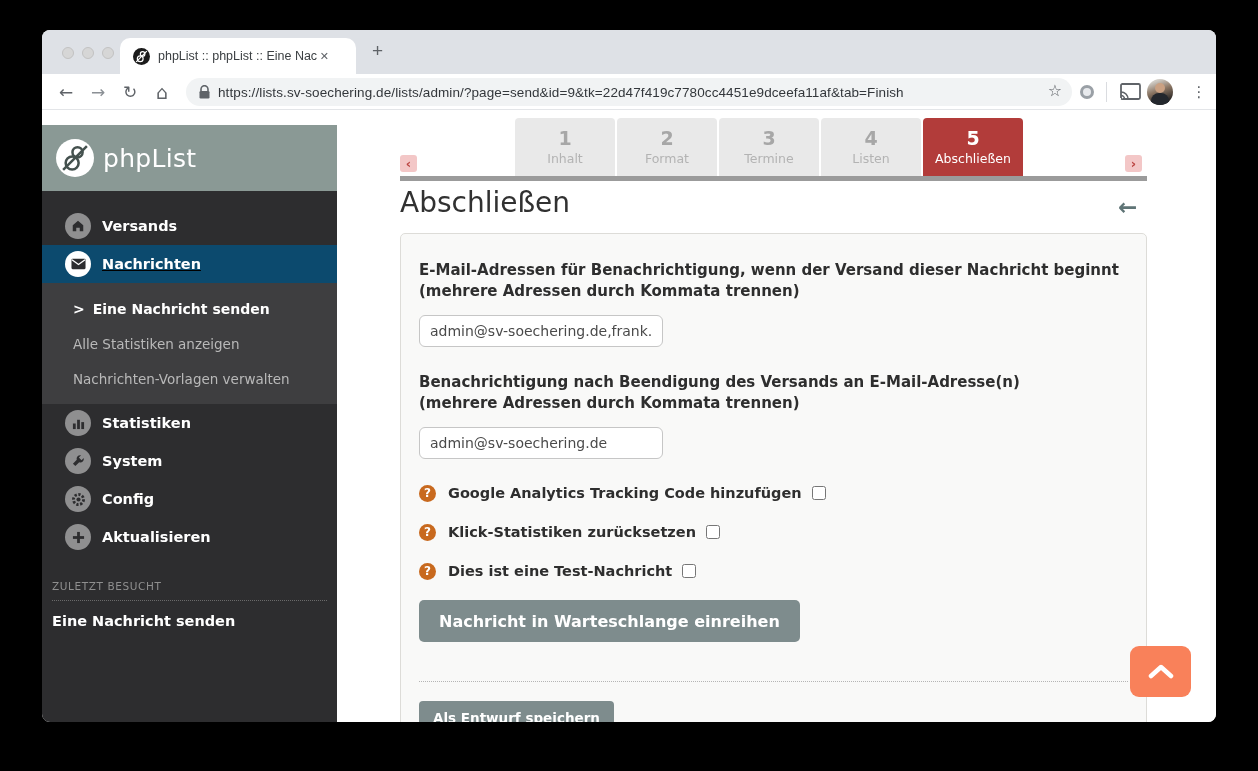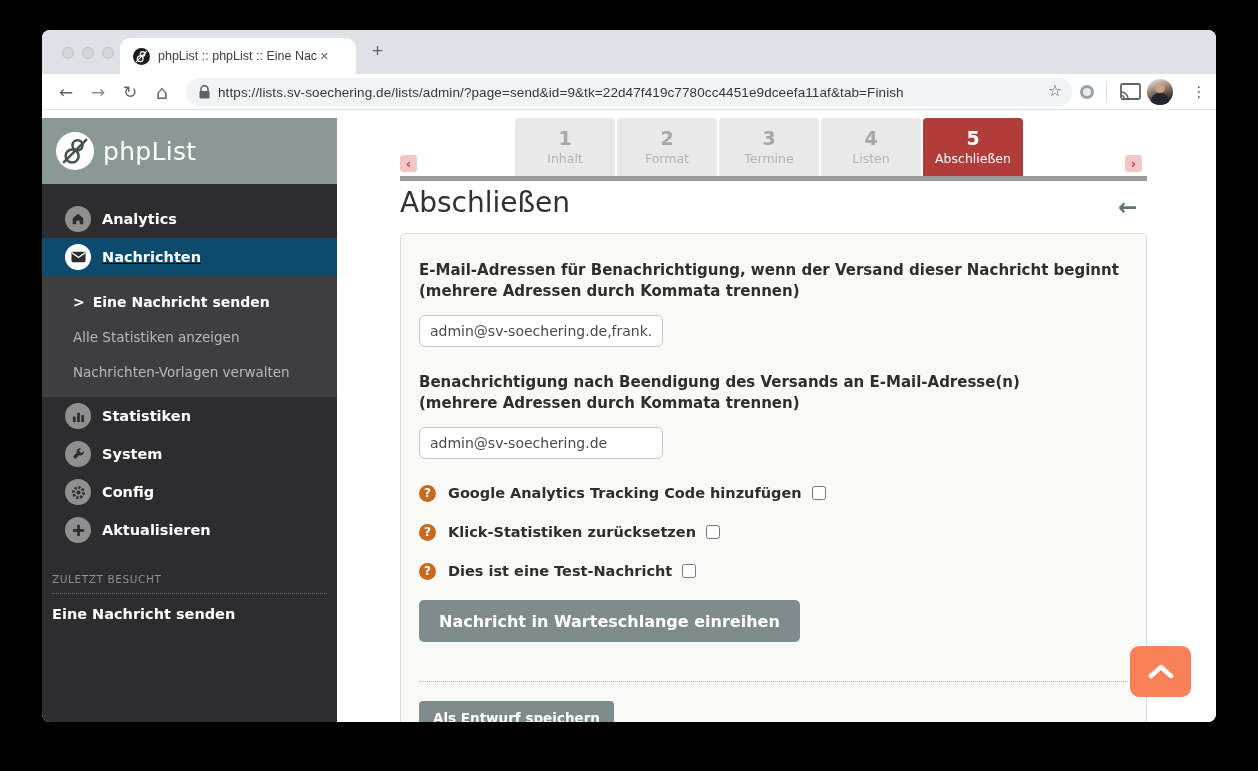--- a/index.html
+++ b/index.html
@@ -37,21 +37,21 @@
   .cast { position:absolute; left:1078px; top:53px; }
   .avatar { position:absolute; left:1105px; top:49px; width:26px; height:26px; border-radius:50%;
             background:linear-gradient(160deg,#cfcbc4 15%,#8a7563 45%,#2e2a28 80%); overflow:hidden; }
   .avatar .head { position:absolute; left:8px; top:4px; width:10px; height:10px; border-radius:50%; background:#caa183; }
   .avatar .body { position:absolute; left:4px; top:14px; width:18px; height:12px; border-radius:8px 8px 0 0; background:#23272d; }
   .kebab { position:absolute; left:1147px; top:44px; width:20px; height:36px; display:flex;
            align-items:center; justify-content:center; font-size:15px; color:#5f6368; }
 
   
   .content { position:absolute; left:0; top:80px; right:0; bottom:0; }
-  .sidebar { position:absolute; left:0; top:8px; width:295px; height:100%; background:#2d2d2f; }
+  .sidebar { position:absolute; left:0; top:15px; width:295px; height:100%; background:#2d2d2f; }
   .side-header { height:66px; background:#8a9995; display:flex; align-items:center; padding-left:14px; }
   .logo-text { color:#fff; font-size:25px; margin-left:9px; letter-spacing:.3px; }
   .side-body { padding-top:16px; }
   .srow { height:38px; display:flex; align-items:center; padding-left:23px; gap:11px; }
   .srow.active { background:#0c4a6e;text-decoration:underline; }
   .icircle { width:26px; height:26px; border-radius:50%; background:#8f8f90; display:flex;
              align-items:center; justify-content:center; flex:0 0 auto; }
   .icircle.white { background:#fff; }
   .srow .lbl { color:#fff; font-size:14.5px; font-weight:700; }
   .submenu { background:#3e3e40; padding:8px 0; }
@@ -170,21 +170,21 @@
         </svg>
         <span class="logo-text">phpList</span>
       </div>
       <div class="side-body">
         <div class="srow">
           <span class="icircle">
             <svg width="14" height="14" viewBox="0 0 16 16">
                 <path d="M8 2l6 5v7h-4v-4H6v4H2V7z" fill="#2d2d2f"></path>
               </svg>
           </span>
-          <span class="lbl">Analytics</span>
+          <span class="lbl">Versands</span>
         </div>
         <div class="srow active">
           <span class="icircle white">
             <svg width="15" height="12" viewBox="0 0 16 12">
                 <rect x="0.5" y="0.5" width="15" height="11" rx="1.2" fill="#2d2d2f"></rect>
                 <path d="M1 1.5l7 5 7-5" fill="none" stroke="#fff" stroke-width="1.4"></path>
               </svg>
           </span>
           <span class="lbl">Nachrichten</span>
         </div>

